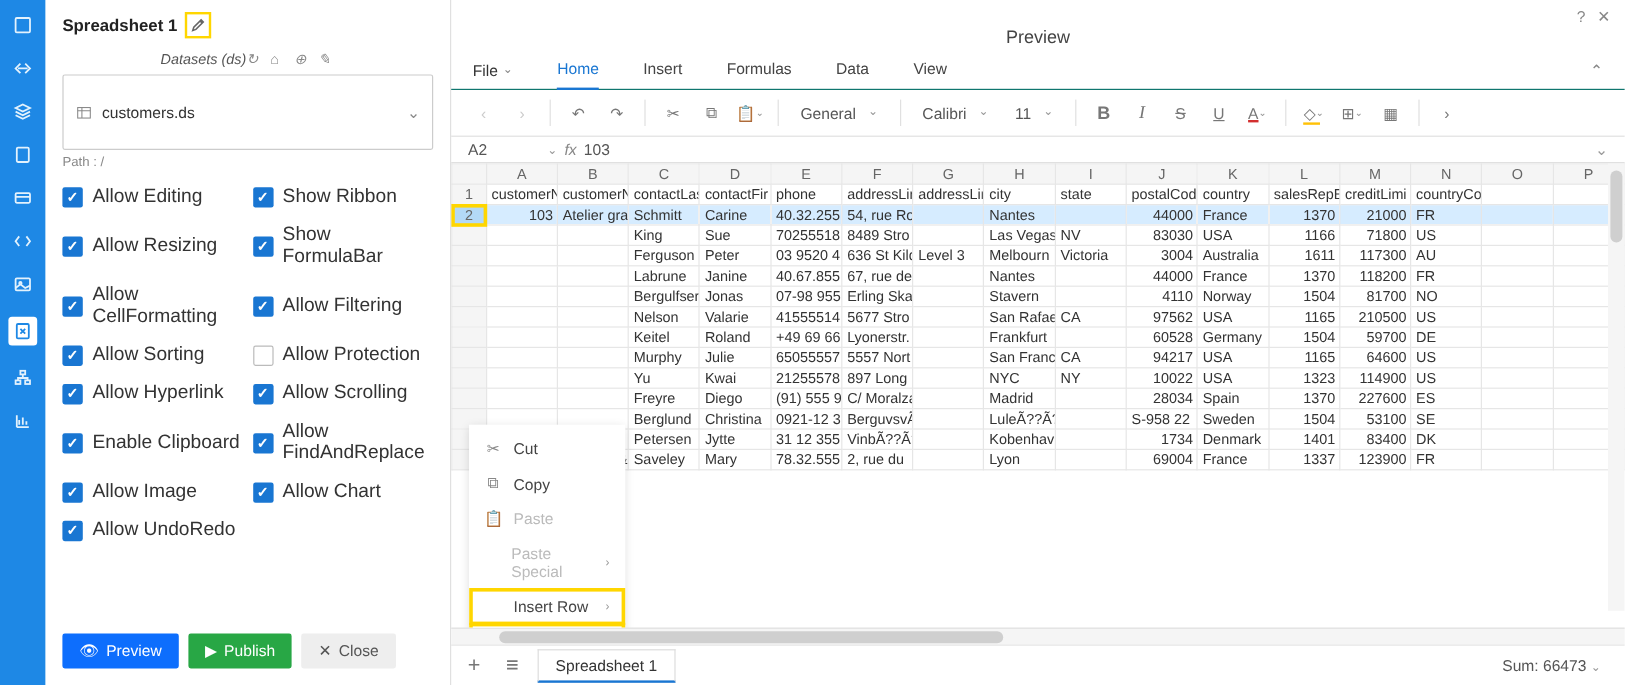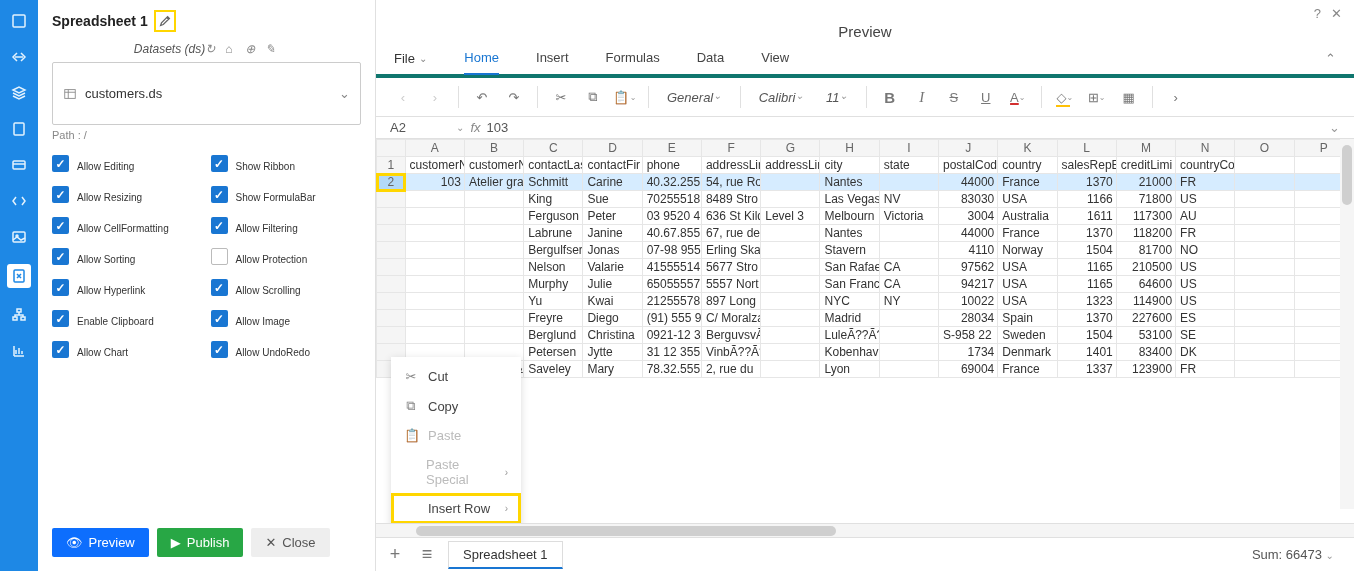--- a/index.html
+++ b/index.html
@@ -21,49 +21,49 @@
     
     .section { padding: 4px 14px; }
     .datasets-head { display:flex; align-items:center; justify-content:center; font-size:12px; color:#555;font-style:italic; }
     .datasets-head-icons { display:flex; gap:6px; }
     .datasets-head-icons span { width:14px; height:14px; color:#888; cursor:pointer; }
     .select { margin-top:6px; border:1px solid #ccc; border-radius:2px; padding:23px 10px; display:flex; align-items:center; gap:8px; cursor:pointer; justify-content:space-between; }
     .select-inner { display:flex; gap:8px; align-items:center; }
     .path { font-size:11px; color:#888; margin-top:4px; }
     
     .checks { padding: 10px 14px; display:grid; grid-template-columns: 1fr 1fr; row-gap:14px; column-gap: 8px; }
-    .check { display:flex; align-items:flex-end; gap:8px; font-size:10px; color:#333; cursor:pointer; }
+    .check { display:flex; align-items:center; gap:8px; font-size:16px; color:#333; cursor:pointer; }
     .cbox { width:17px; height:17px; border-radius:2px; display:inline-flex; align-items:center; justify-content:center; flex-shrink:0; }
     .cbox.on { background:#1976d2; }
     .cbox.on::after { content:"✓"; color:#fff; font-size:12px; font-weight:bold; }
     .cbox.off { background:#fff; border:1px solid #bbb; }
     
     .panel-foot { margin-top:auto; padding: 10px 14px 14px; display:flex; gap:8px; }
     .btn { padding:7px 14px; border-radius:2px; font-size:13px; display:flex; gap:6px; align-items:center; cursor:pointer; border:none; }
     .btn-primary { background:#0d6efd; color:#fff; }
     .btn-success { background:#28a745; color:#fff; }
     .btn-cancel { background:#eee; color:#555; }
     
     
     .preview { flex:1; display:flex; flex-direction:column; position:relative; }
     .preview-top { display:flex; justify-content:flex-end; padding:6px 12px 2px; gap:10px; color:#888; font-size:13px;}
     .preview-title { text-align:center; font-size:15px; color:#444; padding-bottom:6px; }
     
     
-    .ribbon-tabs { display:flex; gap:22px; padding: 4px 18px 0; align-items:center; border-bottom:4px solid #0f766e; }
+    .ribbon-tabs { display:flex; gap:22px; padding: 4px 18px 0; align-items:center; border-bottom:1px solid #0f766e; }
     .file-tab { display:flex; gap:4px; align-items:center; color:#333; cursor:pointer; padding-bottom:8px;}
     .rtab { color:#444; cursor:pointer; padding-bottom:8px;margin-left:15px; }
     .rtab.active { color:#1976d2; border-bottom:2px solid #1976d2; margin-bottom:-1px; }
     .ribbon-expand { margin-left:auto; color:#888; cursor:pointer; padding-bottom:8px;}
     
     .toolbar { display:flex; align-items:center; gap:6px; padding:6px 14px; border-bottom:1px solid #e0e0e0; color:#666; }
     .tool { width:26px; height:26px; display:flex; align-items:center; justify-content:center; cursor:pointer; color:#777; }
     .tool.disabled { color:#ccc; }
     .sep { width:1px; height:22px; background:#e0e0e0; margin:0 4px; }
-    .dd { display:flex; align-items:flex-start; gap:0; padding:2px 8px; cursor:pointer; color:#555;font-style:italic; }
+    .dd { display:flex; align-items:flex-start; gap:10px; padding:2px 8px; cursor:pointer; color:#555; }
     .dd .chev { color:#999; font-size:10px;}
     .toolbar-b { font-weight:bold; font-size:15px;}
     .toolbar-i { font-style:italic; font-family: Georgia; font-size:15px;}
     .toolbar-u { text-decoration:underline;}
     .toolbar-s { text-decoration:line-through;}
     .color-a { text-decoration: underline; text-decoration-color:#d32f2f; text-decoration-thickness:2px;}
     .fill-ico { display:inline-block; position:relative;}
     .fill-ico::after{ content:""; display:block; width:14px; height:2px; background:#ffc107; position:absolute; bottom:-2px; left:0;}
     
     .formula-bar { display:flex; align-items:center; border-bottom:1px solid #e0e0e0; padding:3px 14px; gap:6px; color:#555; }
@@ -238,20 +238,24 @@
           <span class="cbox on"></span>
           <span>Allow Hyperlink</span>
         </div>
         <div class="check">
           <span class="cbox on"></span>
           <span>Allow Scrolling</span>
         </div>
         <div class="check">
           <span class="cbox on"></span>
           <span>Enable Clipboard</span>
+        </div>
+        <div class="check">
+          <span class="cbox on"></span>
+          <span>Allow FindAndReplace</span>
         </div>
         <div class="check">
           <span class="cbox on"></span>
           <span>Allow Image</span>
         </div>
         <div class="check">
           <span class="cbox on"></span>
           <span>Allow Chart</span>
         </div>
         <div class="check">
@@ -497,20 +501,39 @@
               <td class="">41555514</td>
               <td class="">5677 Stro</td>
               <td class=""></td>
               <td class="">San Rafae</td>
               <td class="">CA</td>
               <td class="num">97562</td>
               <td class="">USA</td>
               <td class="num">1165</td>
               <td class="num">210500</td>
               <td class="">US</td>
+              <td></td>
+              <td></td>
+            </tr>
+            <tr>
+              <td class="rowhdr"></td>
+              <td class=""></td>
+              <td class=""></td>
+              <td class="">Keitel</td>
+              <td class="">Roland</td>
+              <td class="">+49 69 66</td>
+              <td class="">Lyonerstr.</td>
+              <td class=""></td>
+              <td class="">Frankfurt</td>
+              <td class=""></td>
+              <td class="num">60528</td>
+              <td class="">Germany</td>
+              <td class="num">1504</td>
+              <td class="num">59700</td>
+              <td class="">DE</td>
               <td></td>
               <td></td>
             </tr>
             <tr>
               <td class="rowhdr"></td>
               <td class=""></td>
               <td class=""></td>
               <td class="">Murphy</td>
               <td class="">Julie</td>
               <td class="">65055557</td>

